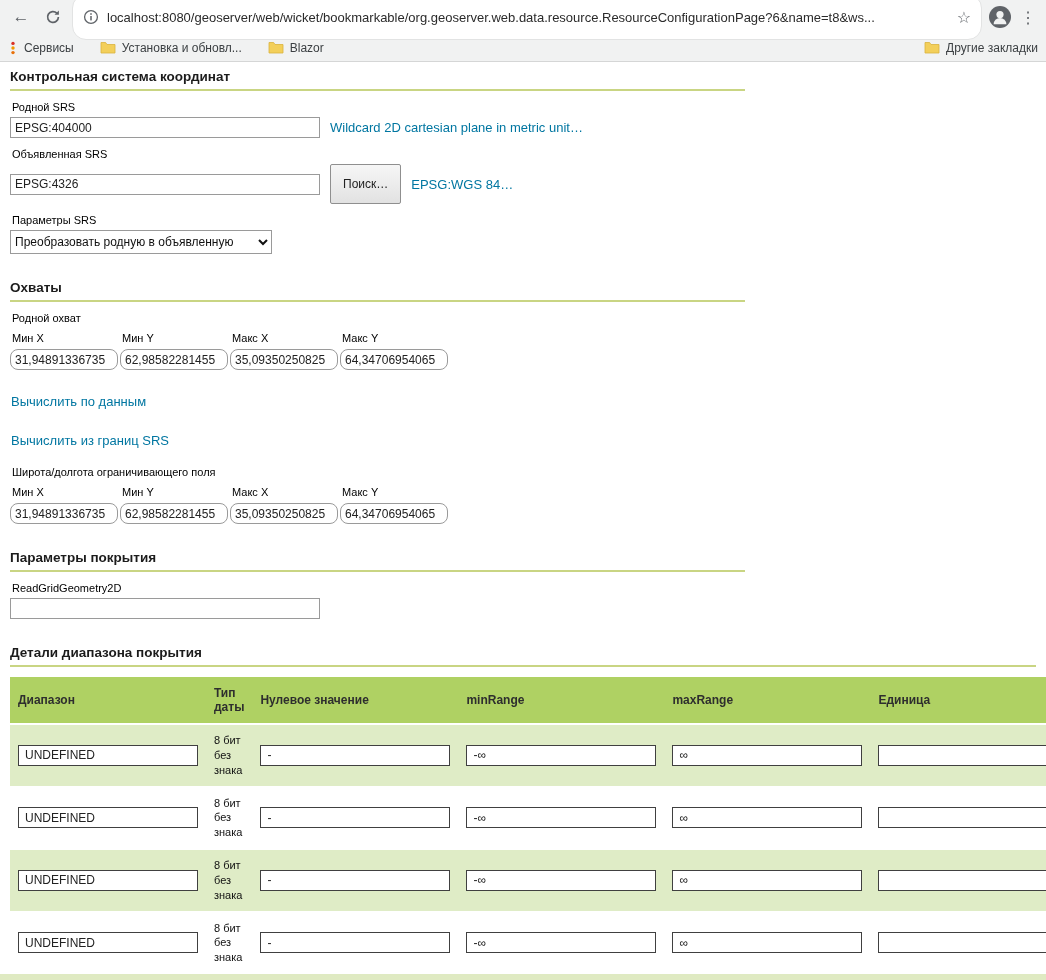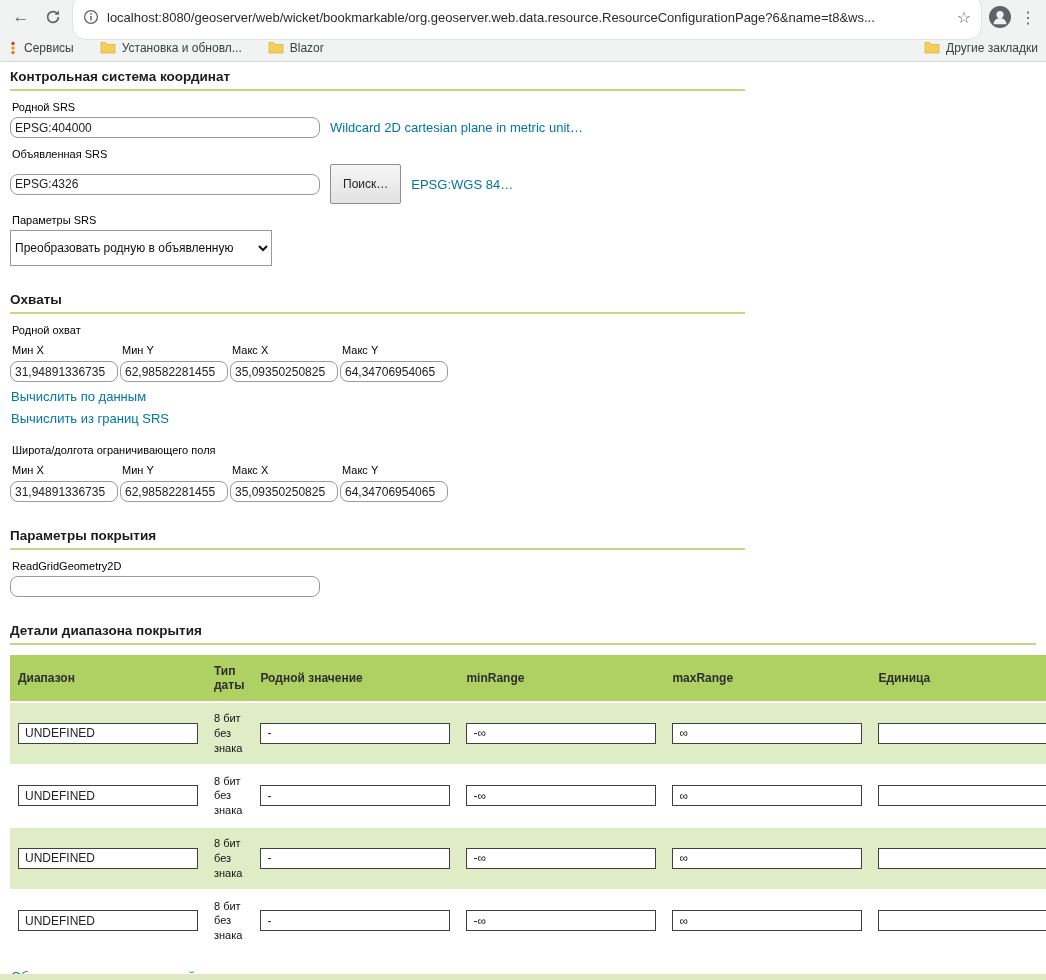--- a/index.html
+++ b/index.html
@@ -37,35 +37,35 @@
     padding-bottom:5px;border-bottom:2px solid #c9d583;width:735px;
   }
   .sec.first{margin-top:1px;}
   .sec.full{width:auto;}
   .field-label{font-size:11px;color:#000;margin:10px 0 4px 2px;}
   .row{display:flex;align-items:center;gap:10px;}
   .txt{
     border:1px solid #9a9a9a;background:#fff;height:17px;padding:1px 4px;
     font-family:"Liberation Sans", sans-serif;font-size:12px;color:#222;
   }
-  .w305{width:300px;border-radius:8px;}
+  .w305{width:300px;}
   .link{color:#0076a1;font-size:13px;text-decoration:none;cursor:pointer;}
   .btn-plain{
     background:linear-gradient(#f6f6f6,#e2e2e2);border:1px solid #8f8f8f;border-radius:2px;
     font-size:12px;padding:2px 12px;color:#222;cursor:pointer;height:40px;
     font-family:"Liberation Sans", sans-serif;
   }
   select.sel{
-    width:262px;height:36px;font-size:12px;font-family:"Liberation Sans", sans-serif;
+    width:262px;height:24px;font-size:12px;font-family:"Liberation Sans", sans-serif;
     border:1px solid #9a9a9a;background:#fff;color:#111;
   }
   .bbox{display:grid;grid-template-columns:repeat(4,110px);row-gap:5px;margin-top:8px;}
   .bbl{font-size:11px;color:#000;padding-left:2px;}
   .bbi{width:98px;border-radius:8px;}
-  .link-line{margin:7px 0 0 1px;}
+  .link-line{margin:24px 0 0 1px;}
   .mt18{margin-top:18px;}
   
   table.range-table{
     width:100%;border-collapse:separate;border-spacing:0 2px;margin-top:4px;
     font-size:11px;
   }
   table.range-table th{
     background:#afd163;text-align:left;vertical-align:middle;
     padding:8px 8px;font-size:12px;font-weight:bold;color:#2e2e2e;height:30px;
   }
@@ -212,21 +212,21 @@
         <col style="width:52px">
         <col style="width:192px">
       <col style="width:192px">
         <col style="width:190px">
         <col>
     </colgroup>
     <thead>
       <tr>
         <th>Диапазон</th>
         <th>Тип даты</th>
-        <th>Родной значение</th>
+        <th>Нулевое значение</th>
         <th>minRange</th>
         <th>maxRange</th>
         <th>Единица</th>
       </tr>
     </thead>
     <tbody>
       <tr class="row-odd">
         <td><input type="text" class="ti ti-range" value="UNDEFINED" style=""></td>
         <td class="type-cell">8 бит без знака</td>
         <td><input type="text" class="ti ti-mid" value="-" style=""></td>

